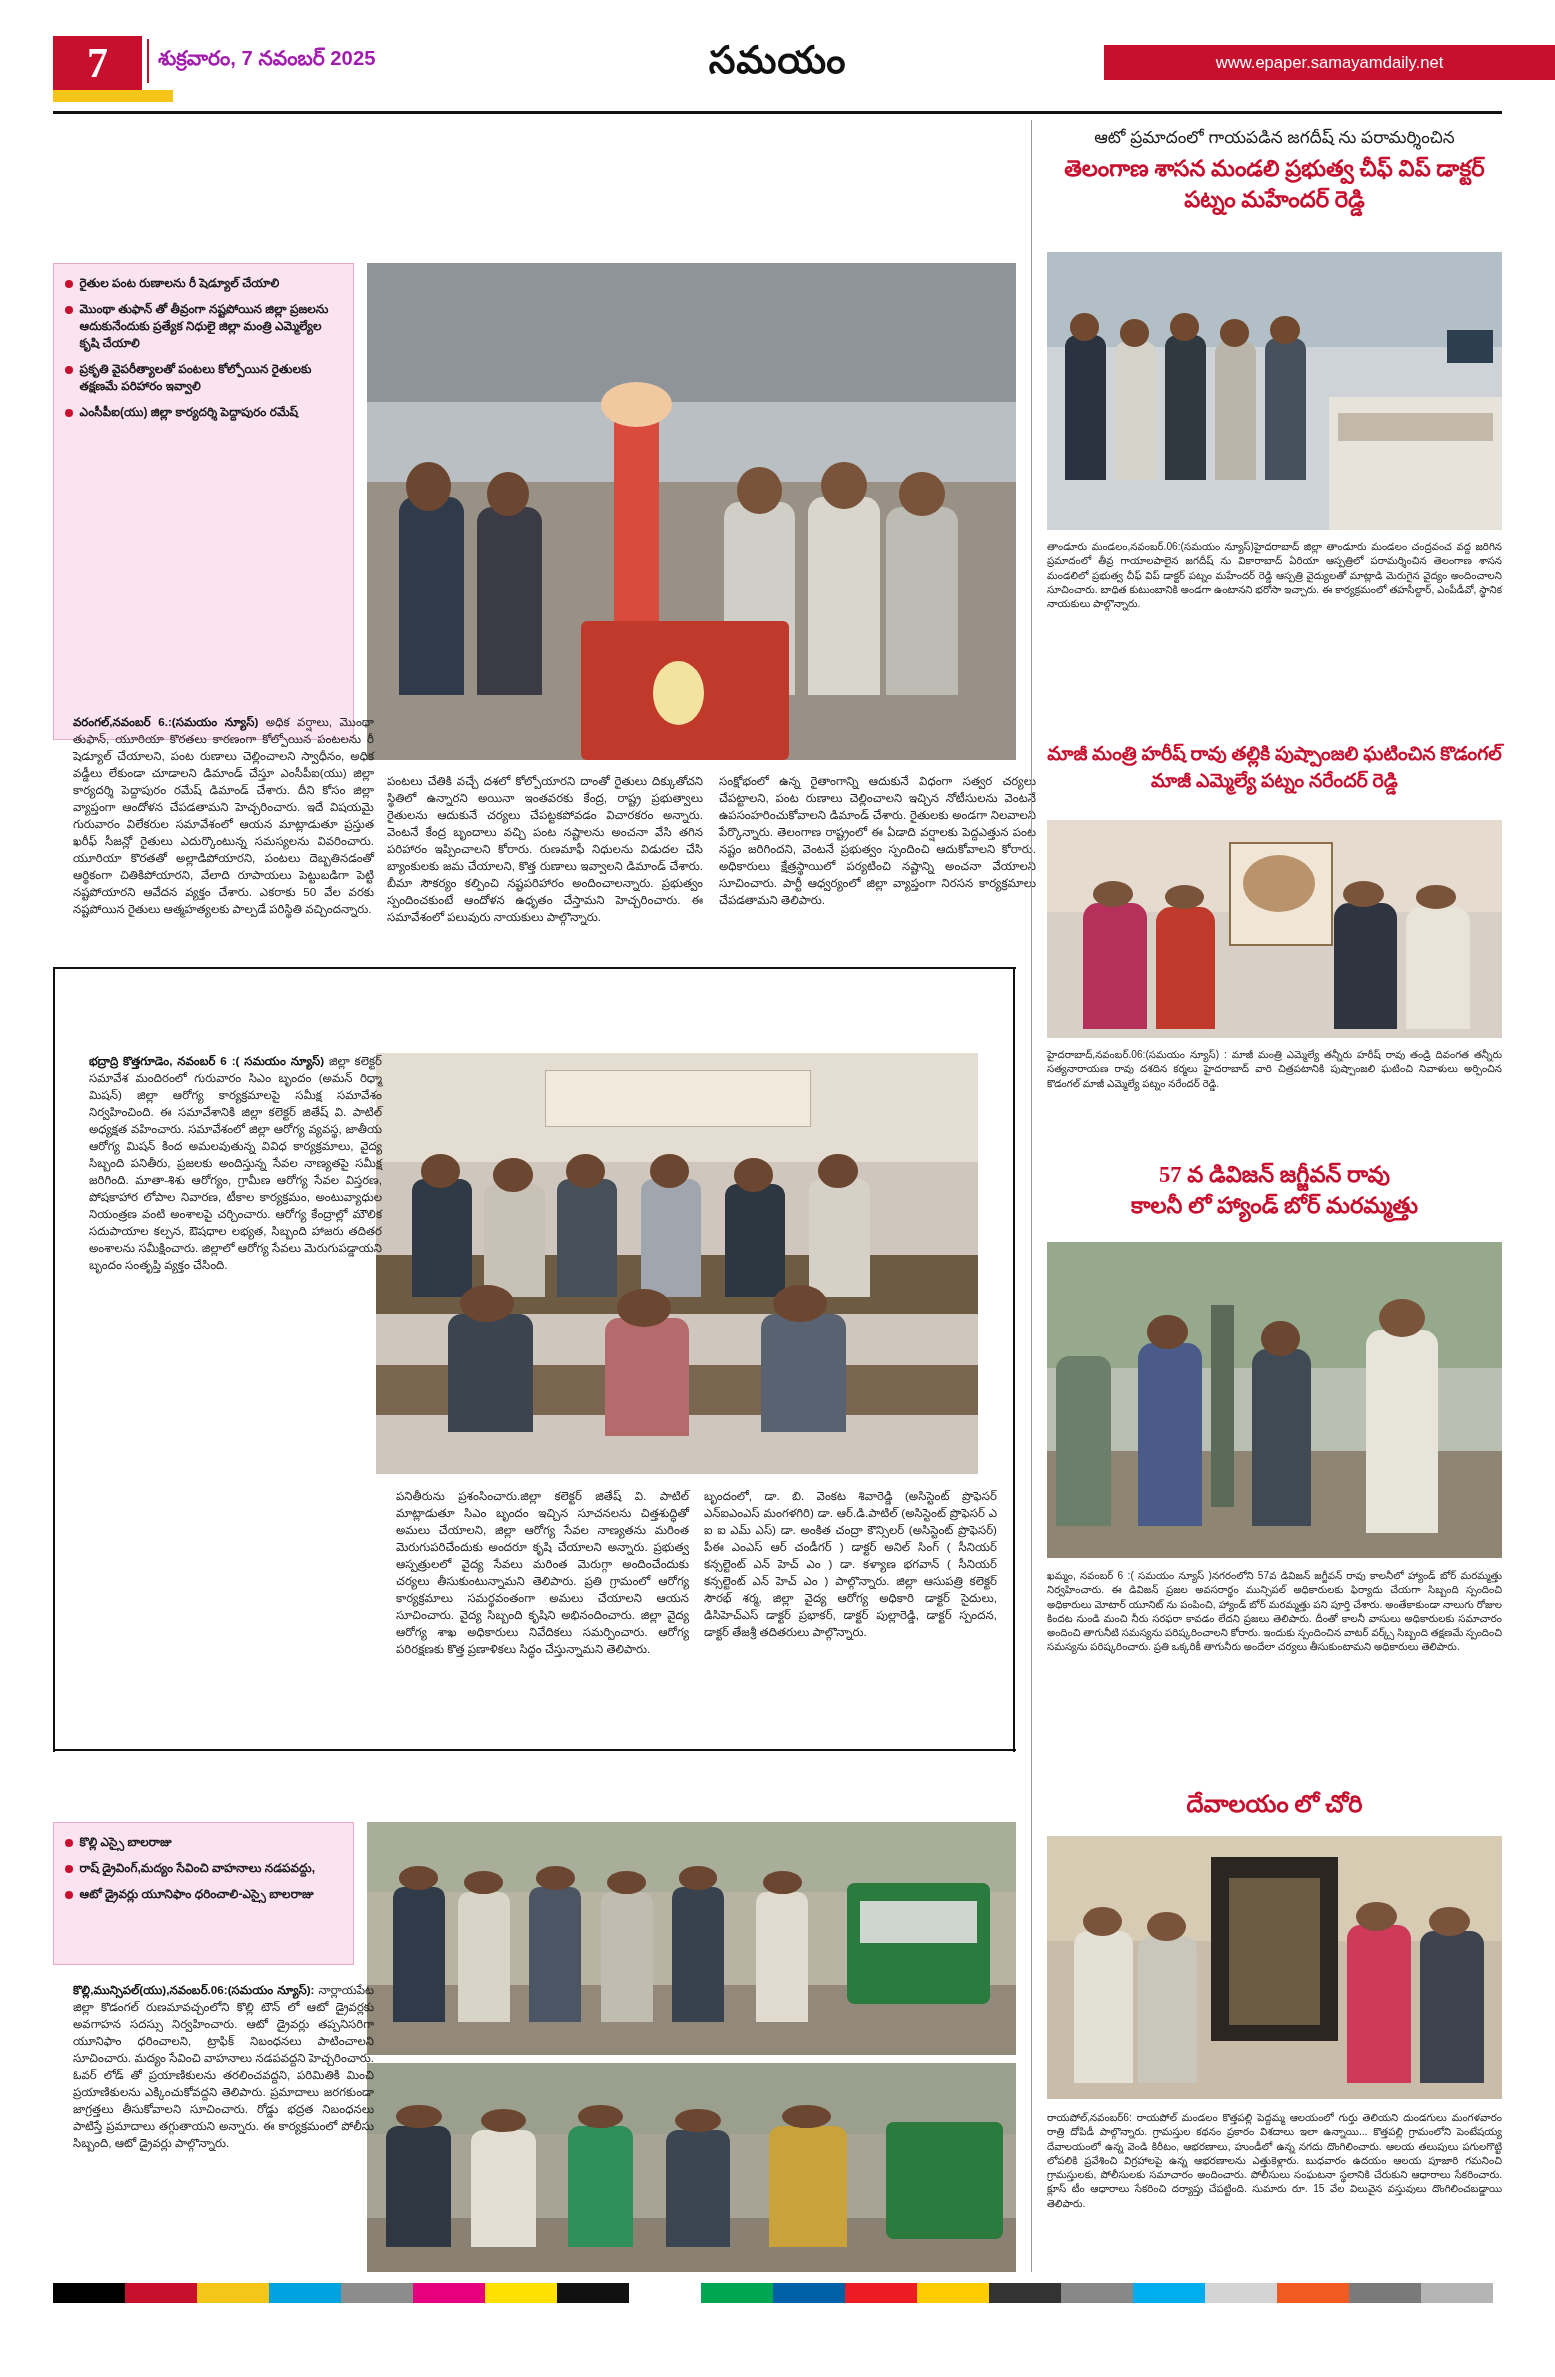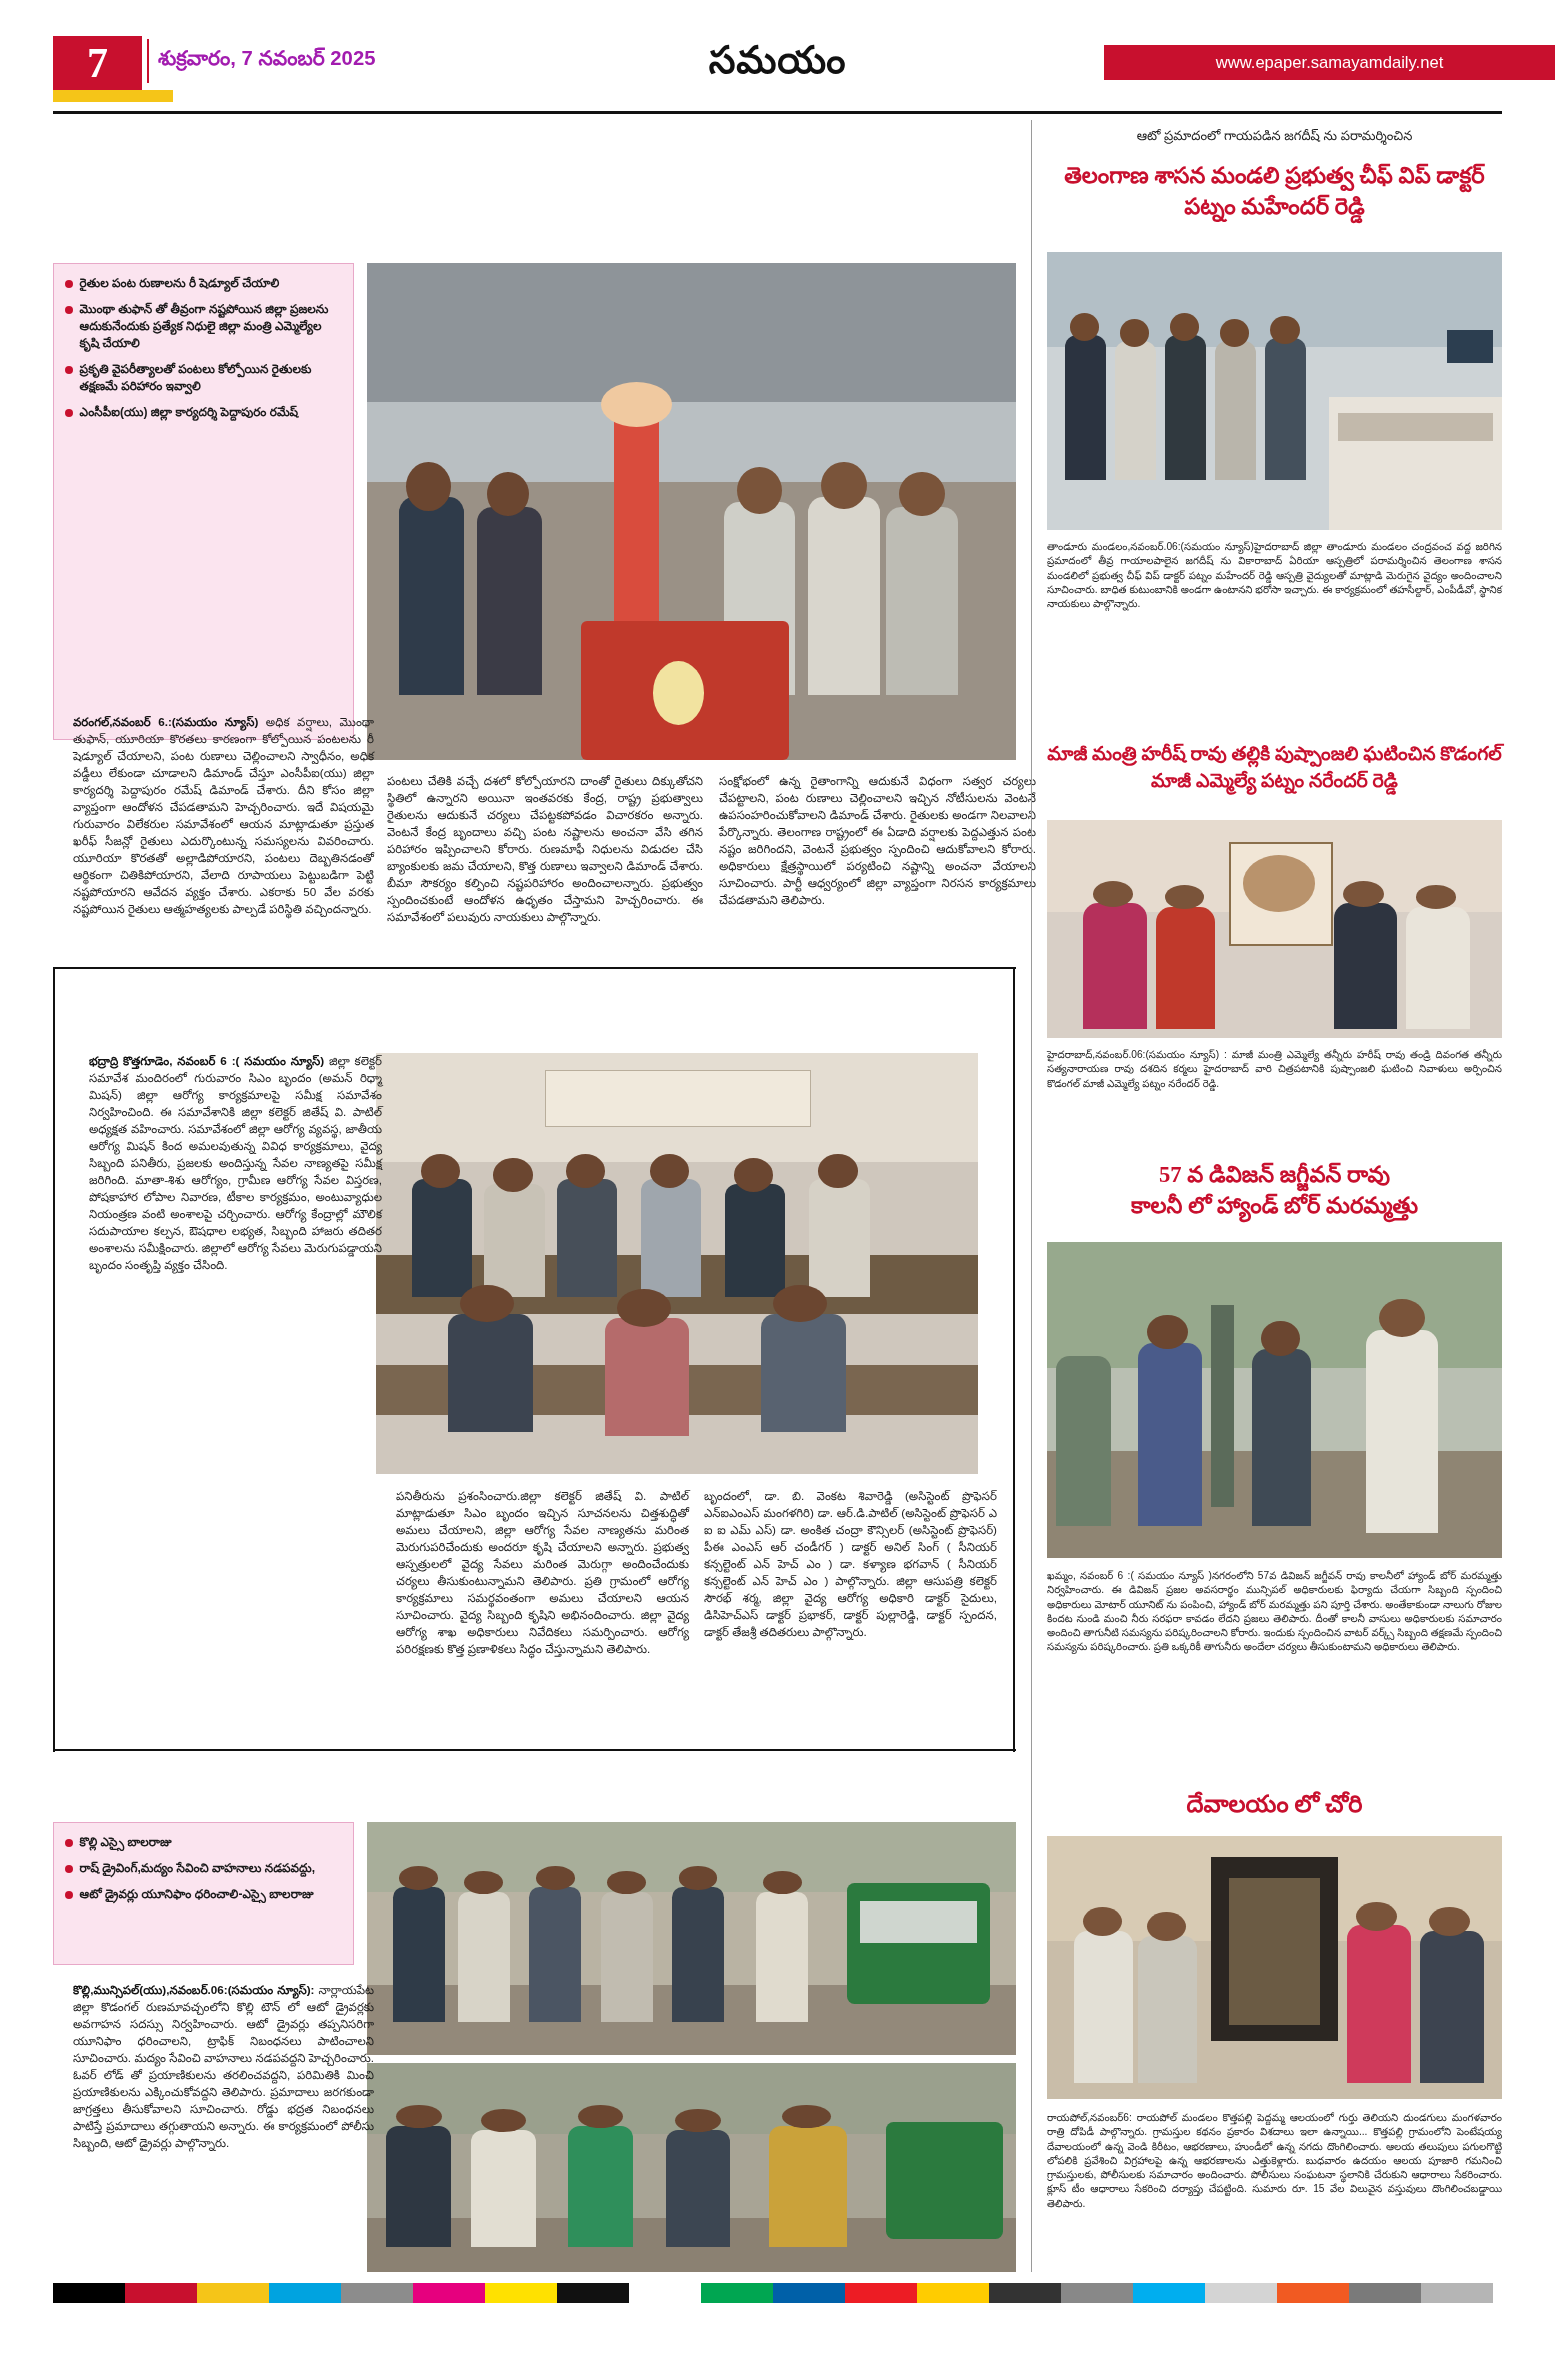--- a/index.html
+++ b/index.html
@@ -114,22 +114,22 @@
       <span>పంటలు చేతికి వచ్చే దశలో కోల్పోయారని దాంతో రైతులు దిక్కుతోచని స్థితిలో ఉన్నారని అయినా ఇంతవరకు కేంద్ర, రాష్ట్ర ప్రభుత్వాలు రైతులను ఆదుకునే చర్యలు చేపట్టకపోవడం విచారకరం అన్నారు. వెంటనే కేంద్ర బృందాలు వచ్చి పంట నష్టాలను అంచనా వేసి తగిన పరిహారం ఇప్పించాలని కోరారు. రుణమాఫీ నిధులను విడుదల చేసి బ్యాంకులకు జమ చేయాలని, కొత్త రుణాలు ఇవ్వాలని డిమాండ్ చేశారు. బీమా సౌకర్యం కల్పించి నష్టపరిహారం అందించాలన్నారు. ప్రభుత్వం స్పందించకుంటే ఆందోళన ఉధృతం చేస్తామని హెచ్చరించారు. ఈ సమావేశంలో పలువురు నాయకులు పాల్గొన్నారు.</span>
     </div>
     <div class="col body-text" style="left:646px;top:653px;width:317px;height:175px;">
       <span>సంక్షోభంలో ఉన్న రైతాంగాన్ని ఆదుకునే విధంగా సత్వర చర్యలు చేపట్టాలని, పంట రుణాలు చెల్లించాలని ఇచ్చిన నోటీసులను వెంటనే ఉపసంహరించుకోవాలని డిమాండ్ చేశారు. రైతులకు అండగా నిలవాలని పేర్కొన్నారు. తెలంగాణ రాష్ట్రంలో ఈ ఏడాది వర్షాలకు పెద్దఎత్తున పంట నష్టం జరిగిందని, వెంటనే ప్రభుత్వం స్పందించి ఆదుకోవాలని కోరారు. అధికారులు క్షేత్రస్థాయిలో పర్యటించి నష్టాన్ని అంచనా వేయాలని సూచించారు. పార్టీ ఆధ్వర్యంలో జిల్లా వ్యాప్తంగా నిరసన కార్యక్రమాలు చేపడతామని తెలిపారు.</span>
     </div>
   </div>
 
   <div class="vline" style="left:1031px;top:120px;height:2152px;"></div>
 
   <div class="box" style="left:1047px;top:128px;width:455px;height:594px;">
-    <div style="font-size:13px;text-align:center;color:#1a1a1a;">ఆటో ప్రమాదంలో గాయపడిన జగదీష్ ను పరామర్శించిన</div>
-    <div class="hl" style="font-size:22.6px;line-height:1.38;text-align:center;margin-top:14px;">తెలంగాణ శాసన మండలి ప్రభుత్వ చీఫ్ విప్ డాక్టర్ పట్నం మహేందర్ రెడ్డి</div>
+    <div style="font-size:17px;text-align:center;color:#1a1a1a;">ఆటో ప్రమాదంలో గాయపడిన జగదీష్ ను పరామర్శించిన</div>
+    <div class="hl" style="font-size:22.6px;line-height:1.38;text-align:center;margin-top:2px;">తెలంగాణ శాసన మండలి ప్రభుత్వ చీఫ్ విప్ డాక్టర్ పట్నం మహేందర్ రెడ్డి</div>
 
     <div class="photo" style="position:absolute;left:0;top:124px;width:455px;height:278px;">
       <div style="position:absolute;inset:0;background:#cdd3d6;"></div>
       <div style="position:absolute;left:0;top:0;width:100%;height:34%;background:#b3bfc6;"></div>
       <div style="position:absolute;left:62%;top:52%;width:38%;height:48%;background:#e8e3da;"></div>
       <div style="position:absolute;left:64%;top:58%;width:34%;height:10%;background:#c2b9ab;"></div>
       <div style="position:absolute;left:4%;top:30%;width:9%;height:52%;background:#2b3340;border-radius:12px 12px 0 0;"></div>
       <div style="position:absolute;left:5%;top:22%;width:6.5%;height:10%;border-radius:50%;background:#70492f;"></div>
       <div style="position:absolute;left:15%;top:32%;width:9%;height:50%;background:#d5d2c9;border-radius:12px 12px 0 0;"></div>
       <div style="position:absolute;left:16%;top:24%;width:6.5%;height:10%;border-radius:50%;background:#70492f;"></div>

